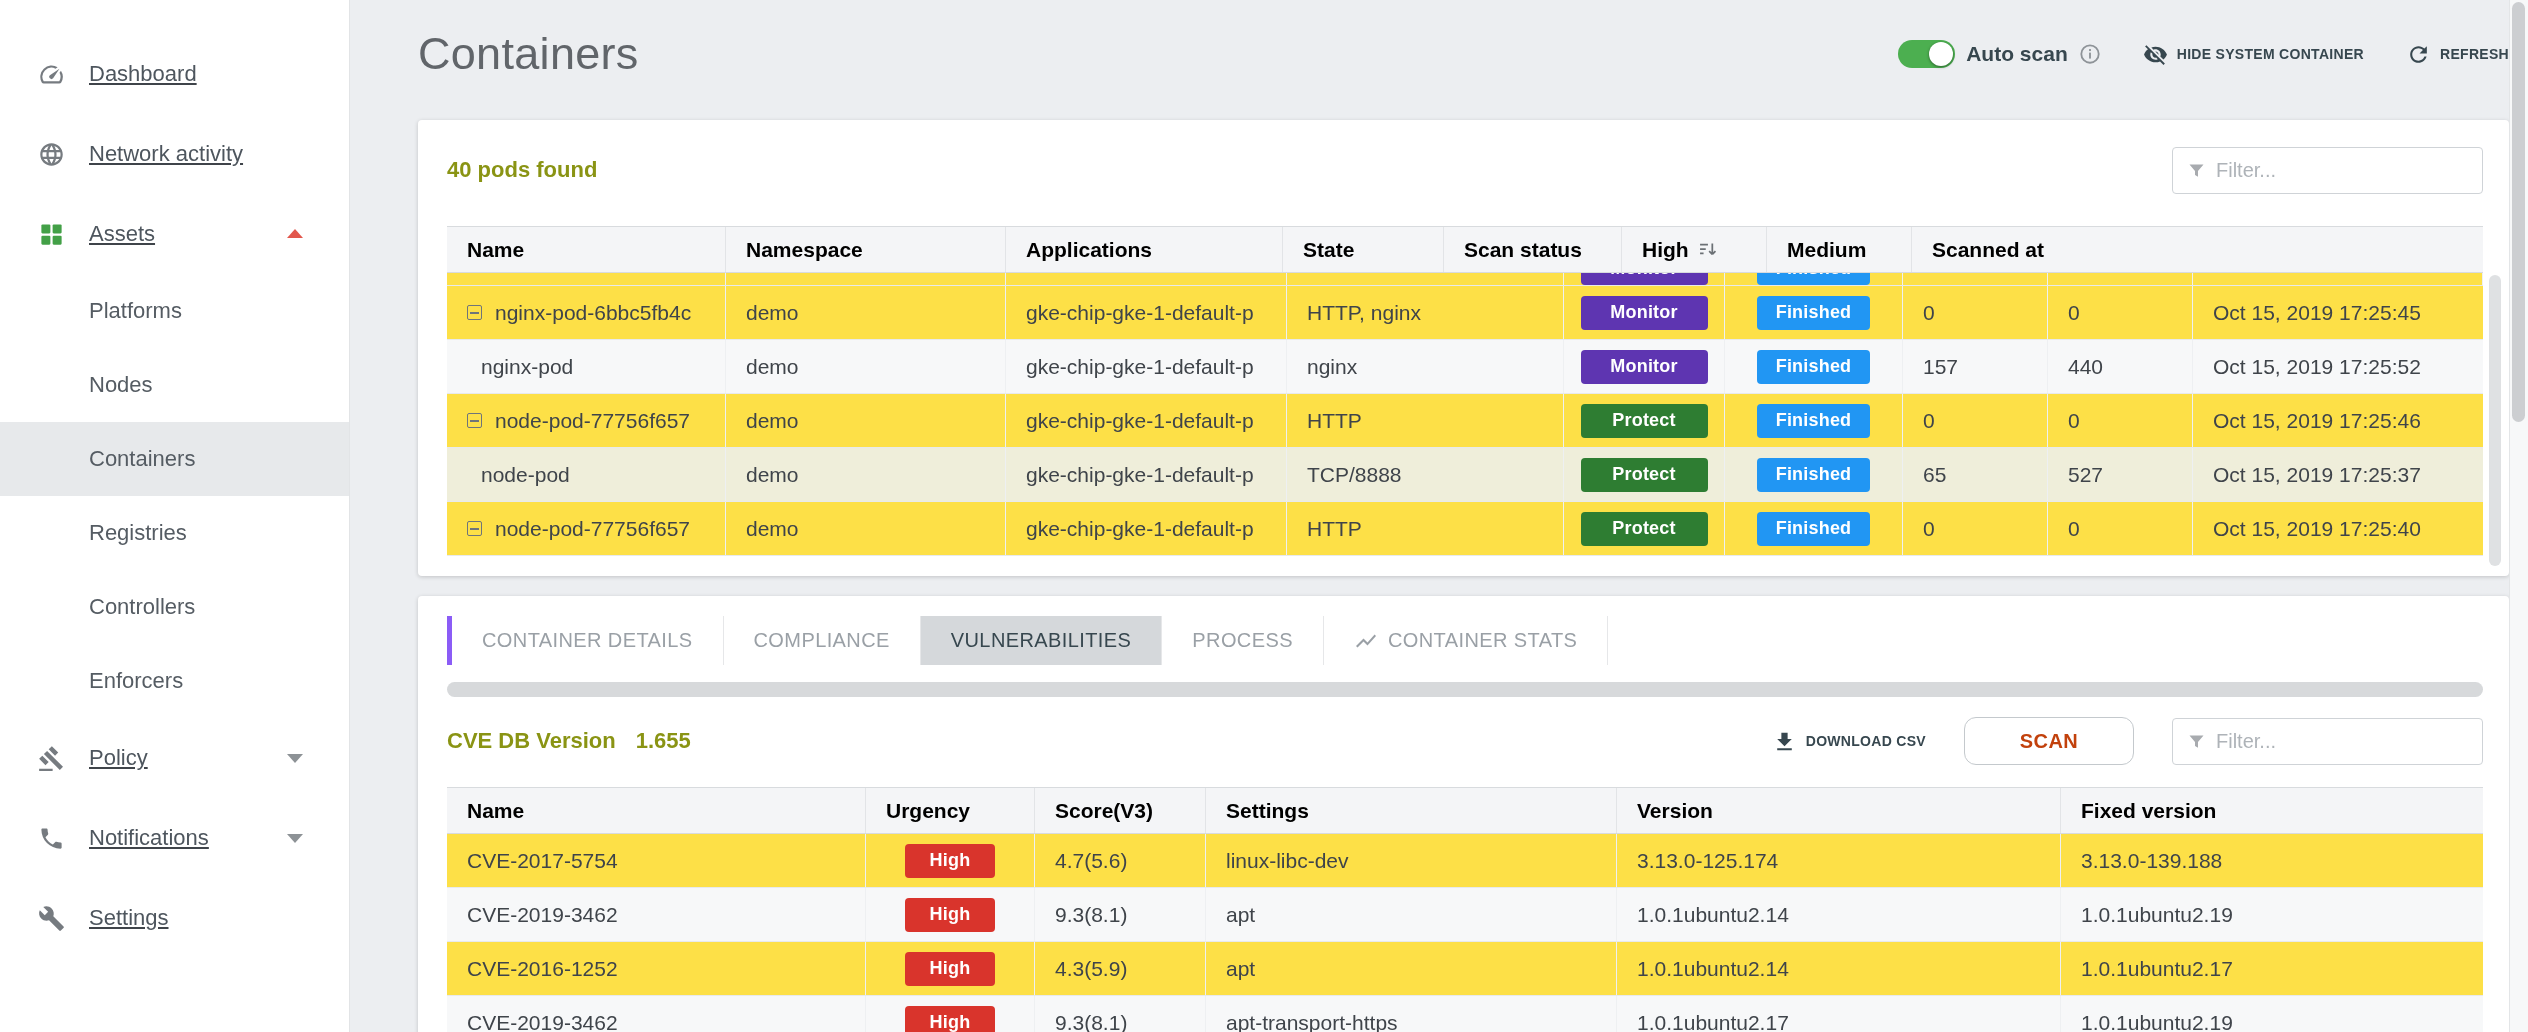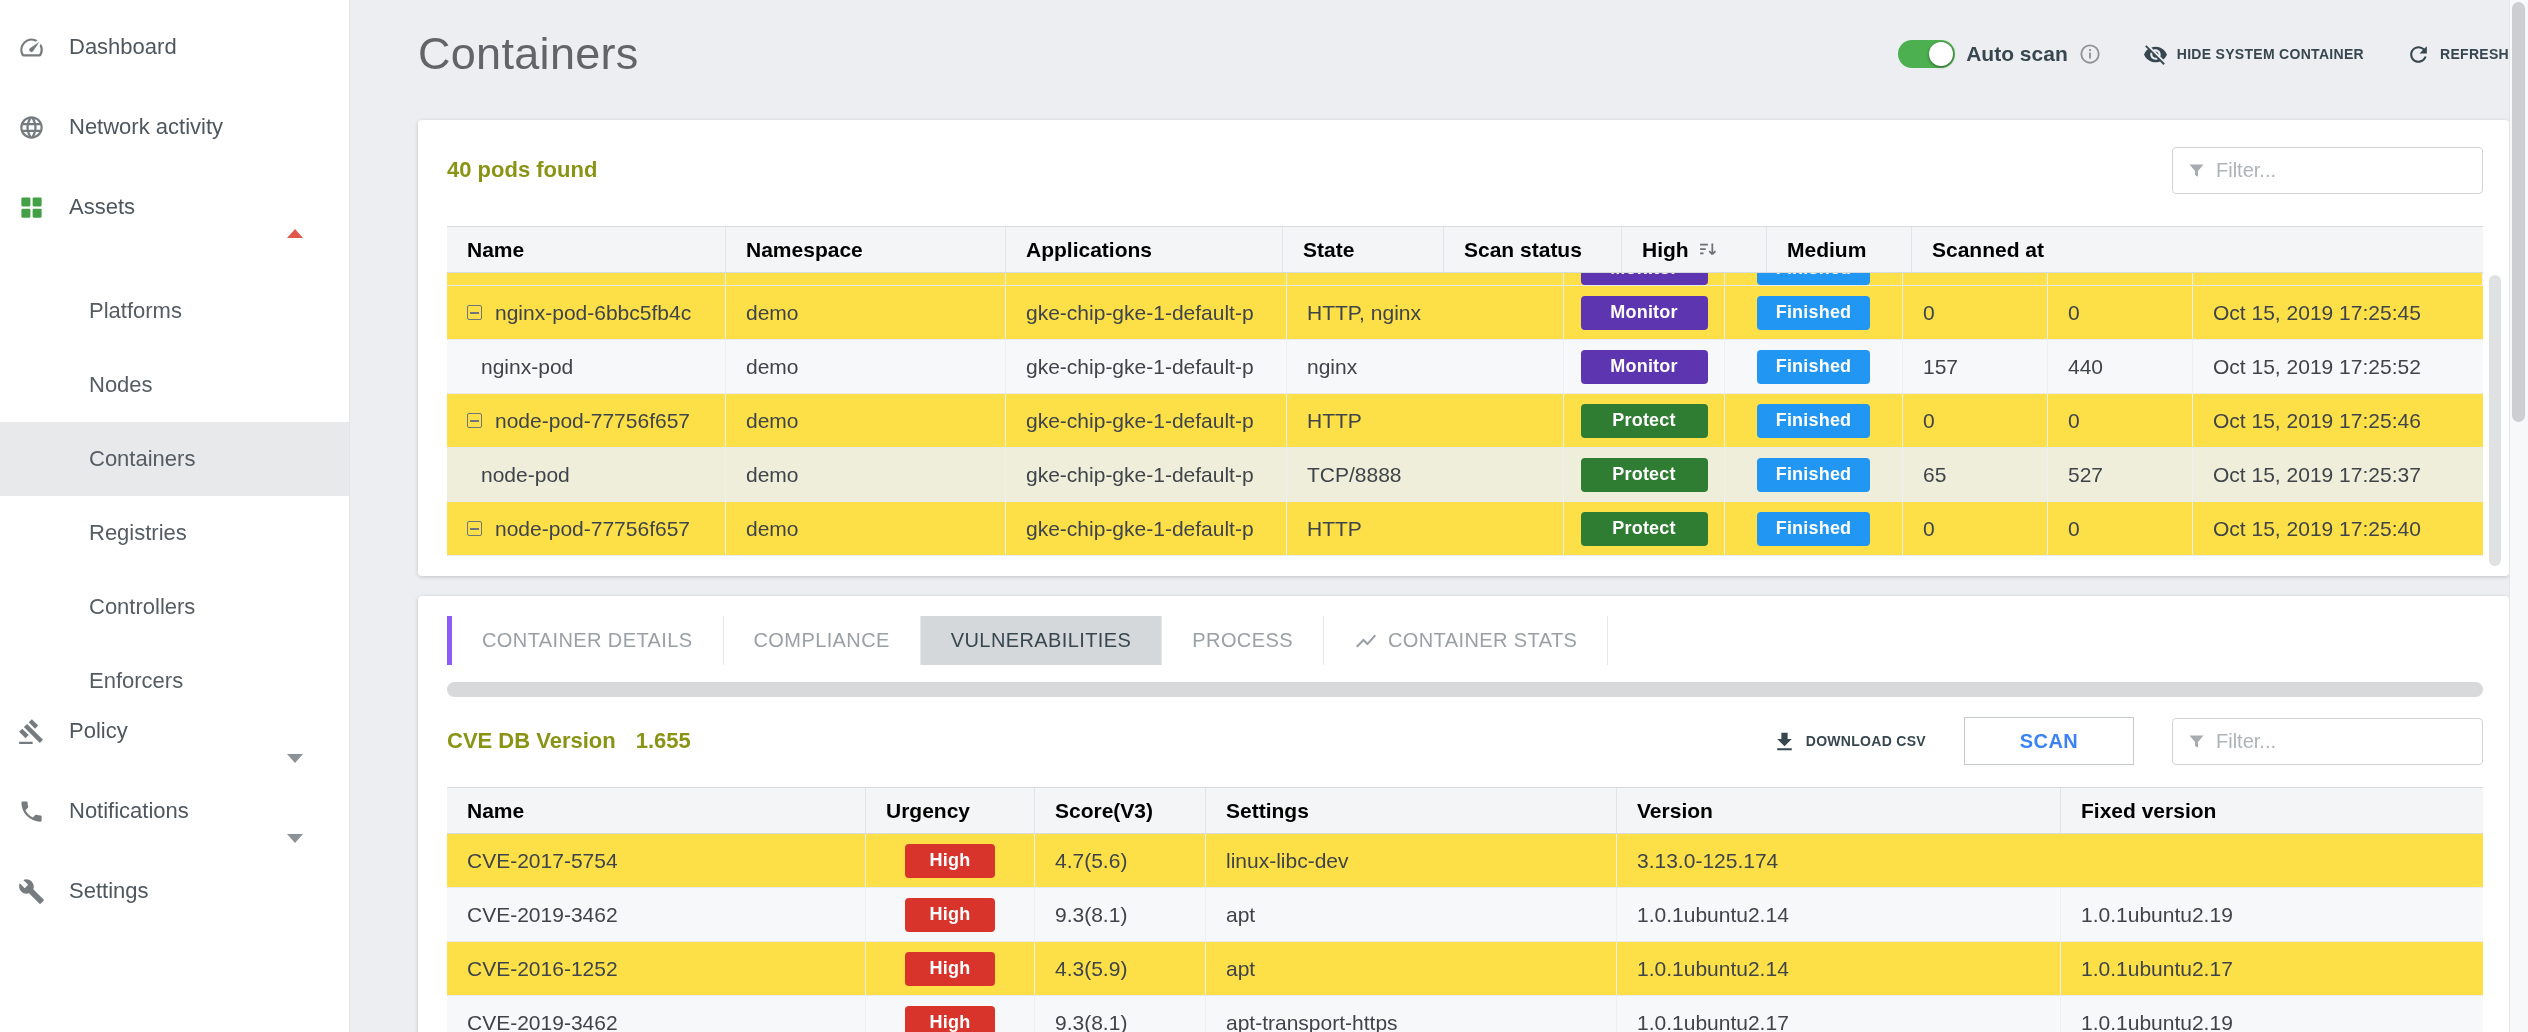--- a/index.html
+++ b/index.html
@@ -14,22 +14,22 @@
 
   
   .sidebar {
     width: 350px; flex: 0 0 350px;
     background: #ffffff;
     border-right: 1px solid #e2e4e6;
     padding-top: 34px;
     height: 100%;
   }
   .nav-item {
-    height: 80px; display: flex; 
-    padding-left: 18px; position: relative; cursor: pointer;
+    height: 80px; display: flex; align-items: center;
+    padding-left: 38px; position: relative; cursor: pointer; text-decoration: underline;
   }
   .nav-icon { width: 27px; height: 27px; display: inline-flex; color: #767b80; flex: 0 0 27px; }
   .nav-icon svg { width: 27px; height: 27px; }
   .nav-icon.green { color: #43a047; }
   .nav-label { margin-left: 24px; font-size: 22px; color: #4e565e; white-space: nowrap; }
   .caret { position: absolute; right: 46px; top: 50%; width: 0; height: 0; }
   .caret-up { margin-top: -5px; border-left: 8px solid transparent; border-right: 8px solid transparent; border-bottom: 9px solid #e2574c; }
   .caret-down { margin-top: -4px; border-left: 8px solid transparent; border-right: 8px solid transparent; border-top: 9px solid #8d9296; }
   .subnav-item {
     height: 74px; display: flex; align-items: center;
@@ -154,22 +154,22 @@
   .tab:first-child { border-left: 5px solid #8b5cf6; }
   .tab.active { background: #d5d8db; color: #37474f; }
   .tab svg { width: 24px; height: 24px; }
 
   .hscrollbar { margin-top: 17px; height: 15px; width: 100%; background: #d7d9db; border-radius: 8px; cursor: pointer; }
 
   .detail-toolbar { margin-top: 20px; height: 48px; display: flex; align-items: center; }
   .cve-version { display: flex; gap: 20px; align-items: baseline; font-size: 22px; font-weight: 700; color: #8a9414; }
   .toolbar-right { margin-left: auto; display: flex; align-items: center; gap: 38px; }
   .scan-btn {
-    width: 170px; height: 48px; background: #fff; border: 1px solid #c4c9cd; border-radius: 0;
-    font-family: inherit; font-size: 20px; font-weight: 600; color: #3b82f6; letter-spacing: .4px; cursor: pointer;
+    width: 170px; height: 48px; background: #fff; border: 1px solid #c4c9cd; border-radius: 12px;
+    font-family: inherit; font-size: 20px; font-weight: 600; color: #c2410c; letter-spacing: .4px; cursor: pointer;
   }
 
   
   .page-scrollbar {
     width: 19px; flex: 0 0 19px; background: #f7f8f9; border-left: 1px solid #e3e5e7;
     position: relative; height: 100%;
   }
   .page-scroll-thumb {
     position: absolute; top: 2px; left: 2px; width: 13px; height: 420px;
     background: #ccced1; border-radius: 7px; cursor: pointer;
@@ -487,20 +487,21 @@
       </div>
       <div class="tbody">
         <div class="trow">
           <div class="td vc0">CVE-2017-5754</div>
           <div class="td vc1 center">
               <span class="badge urgency red">High</span>
             </div>
           <div class="td vc2">4.7(5.6)</div>
           <div class="td vc3">linux-libc-dev</div>
           <div class="td vc4">3.13.0-125.174</div>
+          <div class="td vc5">3.13.0-139.188</div>
         </div>
         <div class="trow alt">
           <div class="td vc0">CVE-2019-3462</div>
           <div class="td vc1 center">
               <span class="badge urgency red">High</span>
             </div>
           <div class="td vc2">9.3(8.1)</div>
           <div class="td vc3">apt</div>
           <div class="td vc4">1.0.1ubuntu2.14</div>
           <div class="td vc5">1.0.1ubuntu2.19</div>

